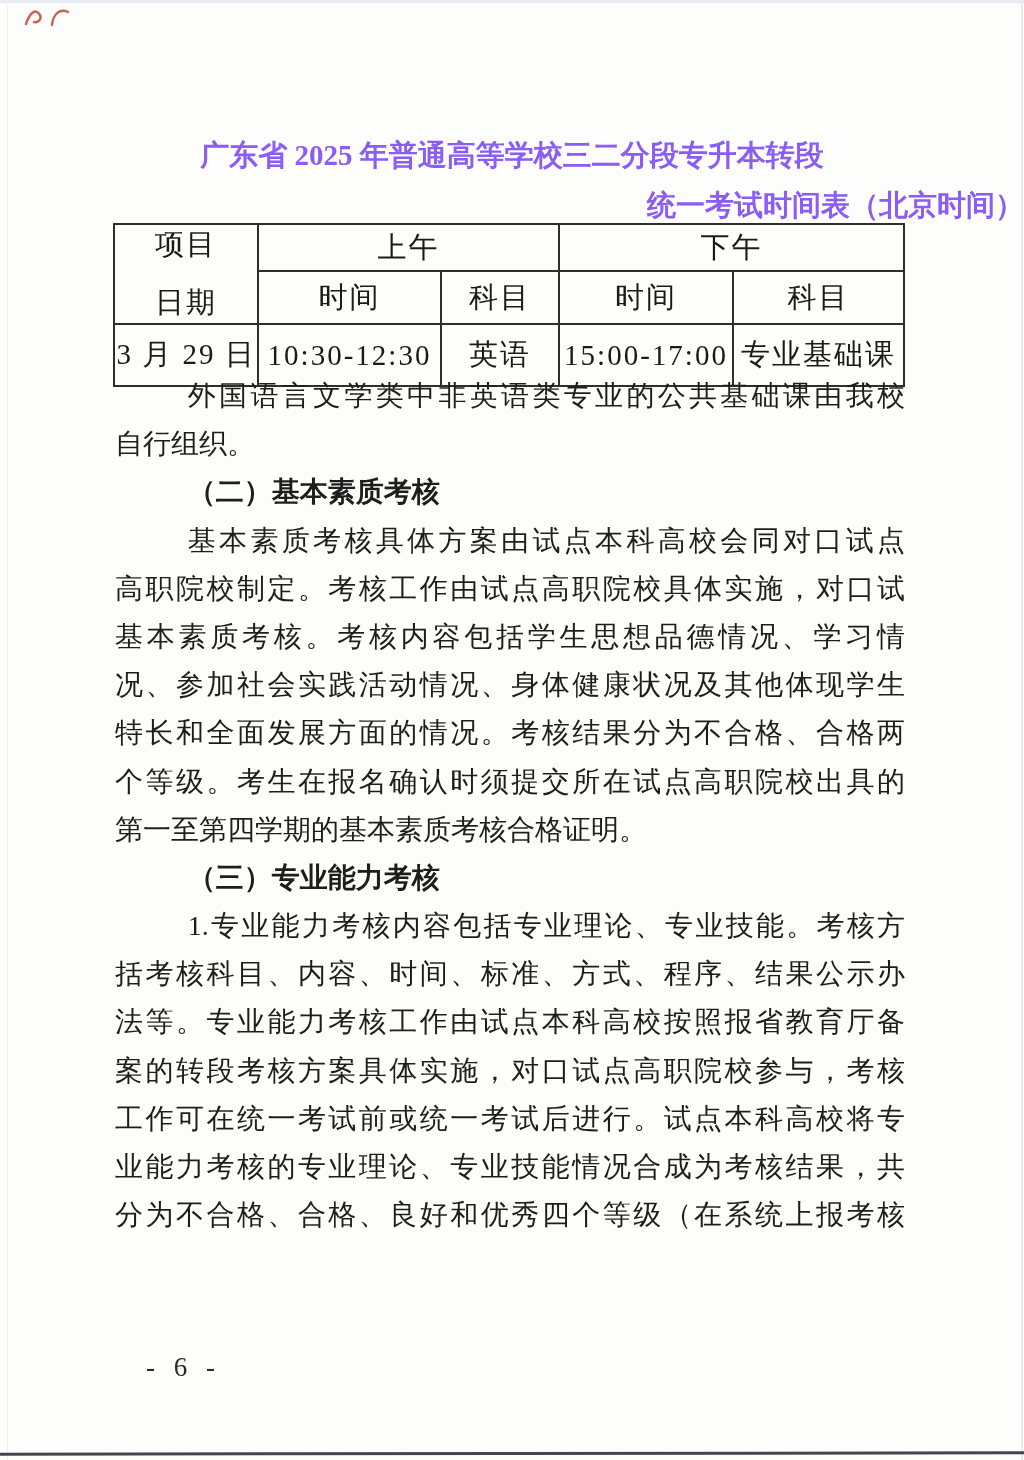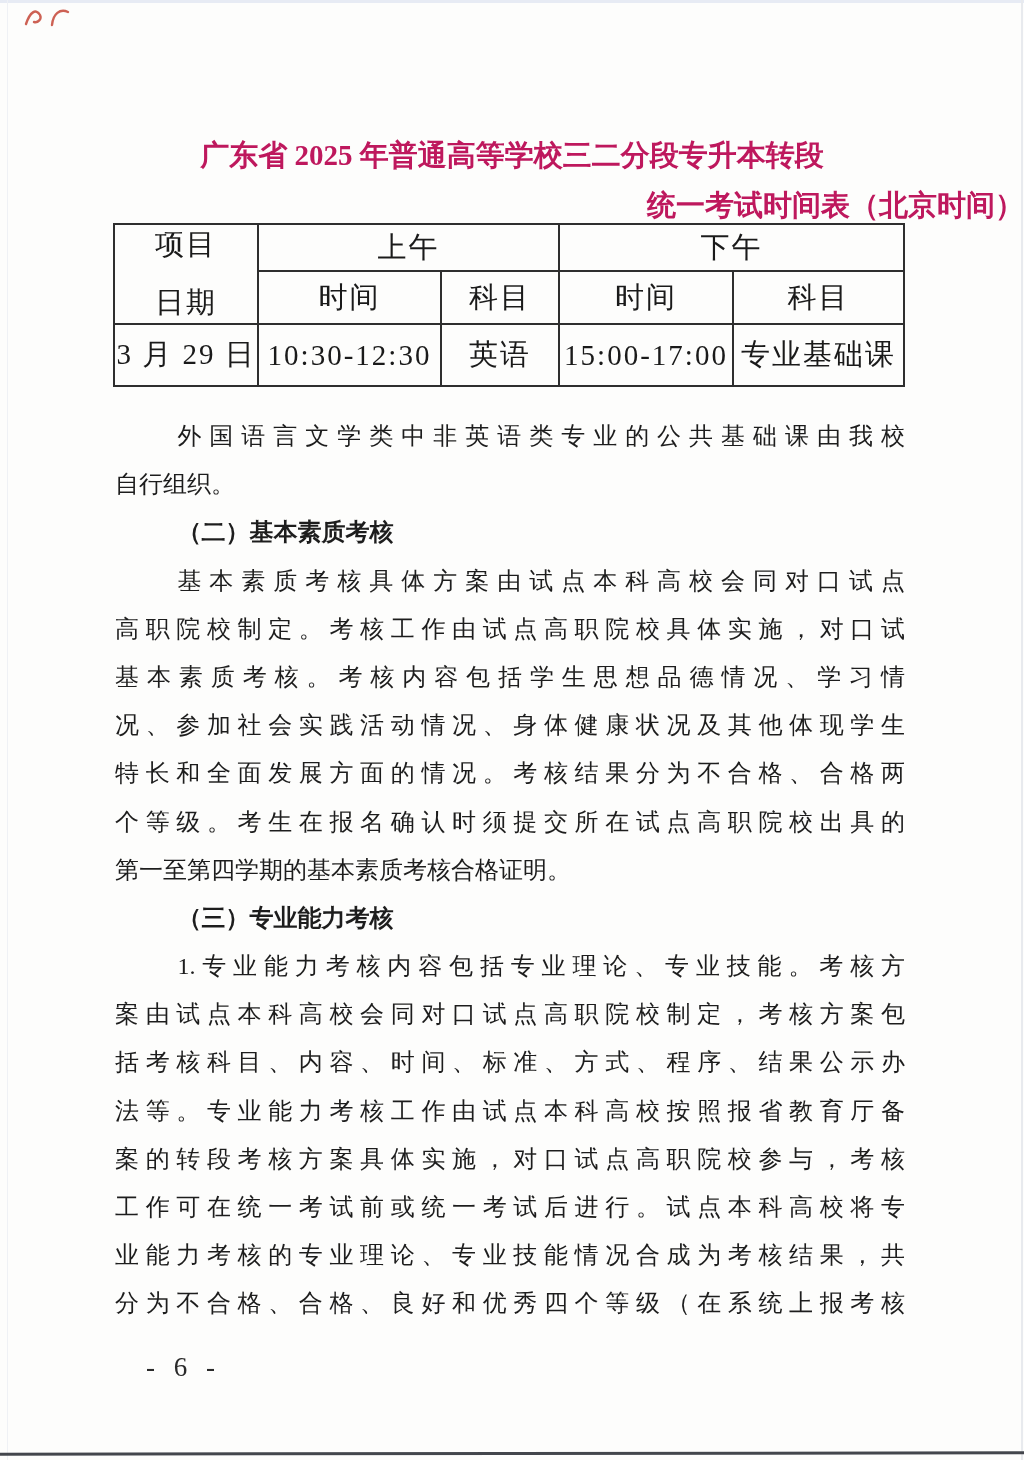--- a/index.html
+++ b/index.html
@@ -38,21 +38,21 @@
   }
   .pen-marks{
     position:absolute;left:22px;top:2px;
     opacity:.8;
   }
   .title{
     position:absolute;left:0;width:1024px;
     text-align:center;
     font-size:29px;font-weight:600;
     letter-spacing:0px;
-    color:#be185d;
+    color:#8b5cf6;
   }
   .title.l1{top:136px;}
   .title.l2{top:186px;text-align:right;}
   table.exam-table{
     position:absolute;left:113px;top:223px;
     width:790px;height:162px;
     border-collapse:collapse;table-layout:fixed;
     font-size:29px;color:#1a1a1a;
   }
   table.exam-table td{
@@ -64,22 +64,22 @@
   tr.r1{height:47px;}
   tr.r2{height:53px;}
   tr.r3{height:62px;padding-left:22px;}
   td.corner{padding:12px 0;}
   td.corner .corner-inner{
     display:flex;flex-direction:column;justify-content:space-between;
     height:100%;min-height:76px;
   }
   .mono-num{letter-spacing:1px;margin-left:8px;}
   .body-text{
-    position:absolute;left:115px;top:412px;width:790px;
-    font-size:24px;line-height:48.2px;
+    position:absolute;left:115px;top:372px;width:790px;
+    font-size:28px;line-height:48.2px;
     color:#1d1d1d;
   }
   .bline{height:48.2px;white-space:nowrap;}
   .bline.fill{
     white-space:normal;
     text-align:justify;
     text-align-last:justify;
     -moz-text-align-last:justify;
   }
   .bline.ind{text-indent:2.6em;}
@@ -147,21 +147,20 @@
       <div class="bline ind head">（二）基本素质考核</div>
       <div class="bline ind fill">基本素质考核具体方案由试点本科高校会同对口试点</div>
       <div class="bline fill">高职院校制定。考核工作由试点高职院校具体实施，对口试</div>
       <div class="bline fill">基本素质考核。考核内容包括学生思想品德情况、学习情</div>
       <div class="bline fill">况、参加社会实践活动情况、身体健康状况及其他体现学生</div>
       <div class="bline fill">特长和全面发展方面的情况。考核结果分为不合格、合格两</div>
       <div class="bline fill">个等级。考生在报名确认时须提交所在试点高职院校出具的</div>
       <div class="bline">第一至第四学期的基本素质考核合格证明。</div>
       <div class="bline ind head">（三）专业能力考核</div>
       <div class="bline ind fill">1.专业能力考核内容包括专业理论、专业技能。考核方</div>
-      <div class="bline fill">案由试点本科高校会同对口试点高职院校制定，考核方案包</div>
       <div class="bline fill">括考核科目、内容、时间、标准、方式、程序、结果公示办</div>
       <div class="bline fill">法等。专业能力考核工作由试点本科高校按照报省教育厅备</div>
       <div class="bline fill">案的转段考核方案具体实施，对口试点高职院校参与，考核</div>
       <div class="bline fill">工作可在统一考试前或统一考试后进行。试点本科高校将专</div>
       <div class="bline fill">业能力考核的专业理论、专业技能情况合成为考核结果，共</div>
       <div class="bline fill">分为不合格、合格、良好和优秀四个等级（在系统上报考核</div>
     </div>
 
   <div class="footer">- 6 -</div>
 

